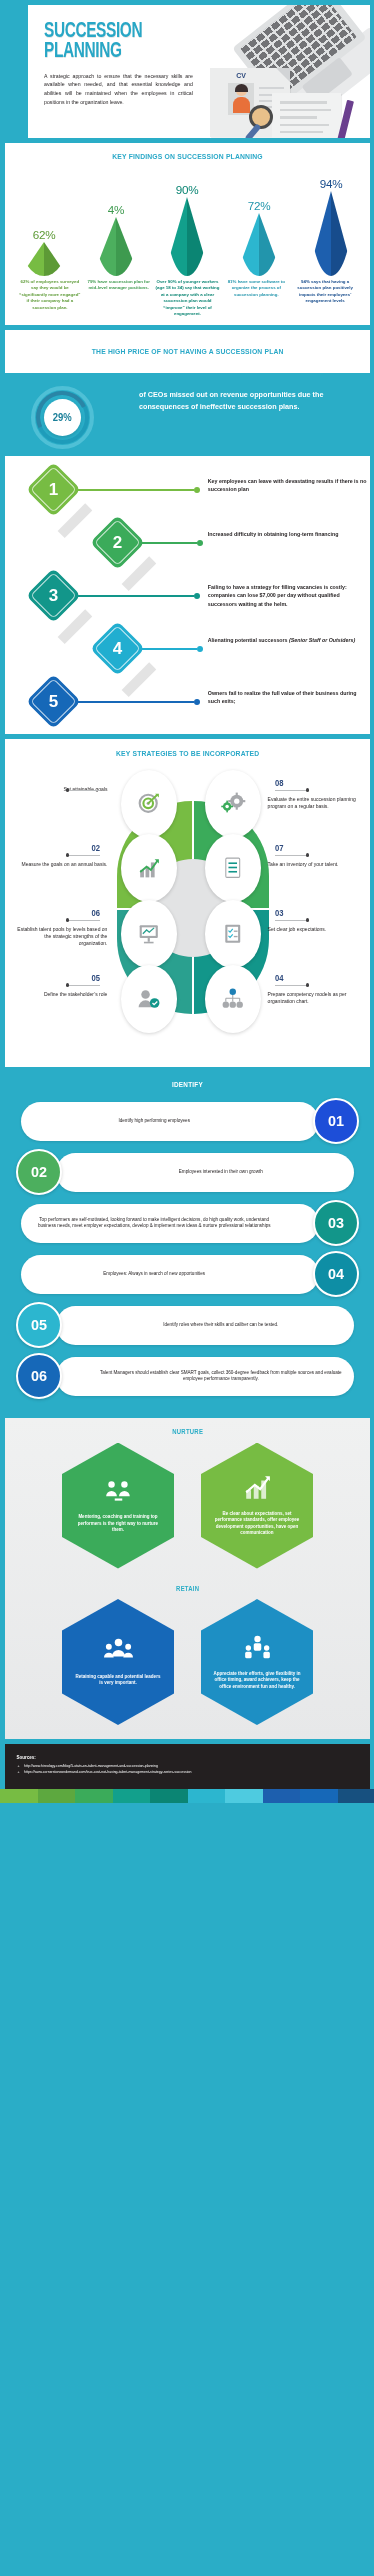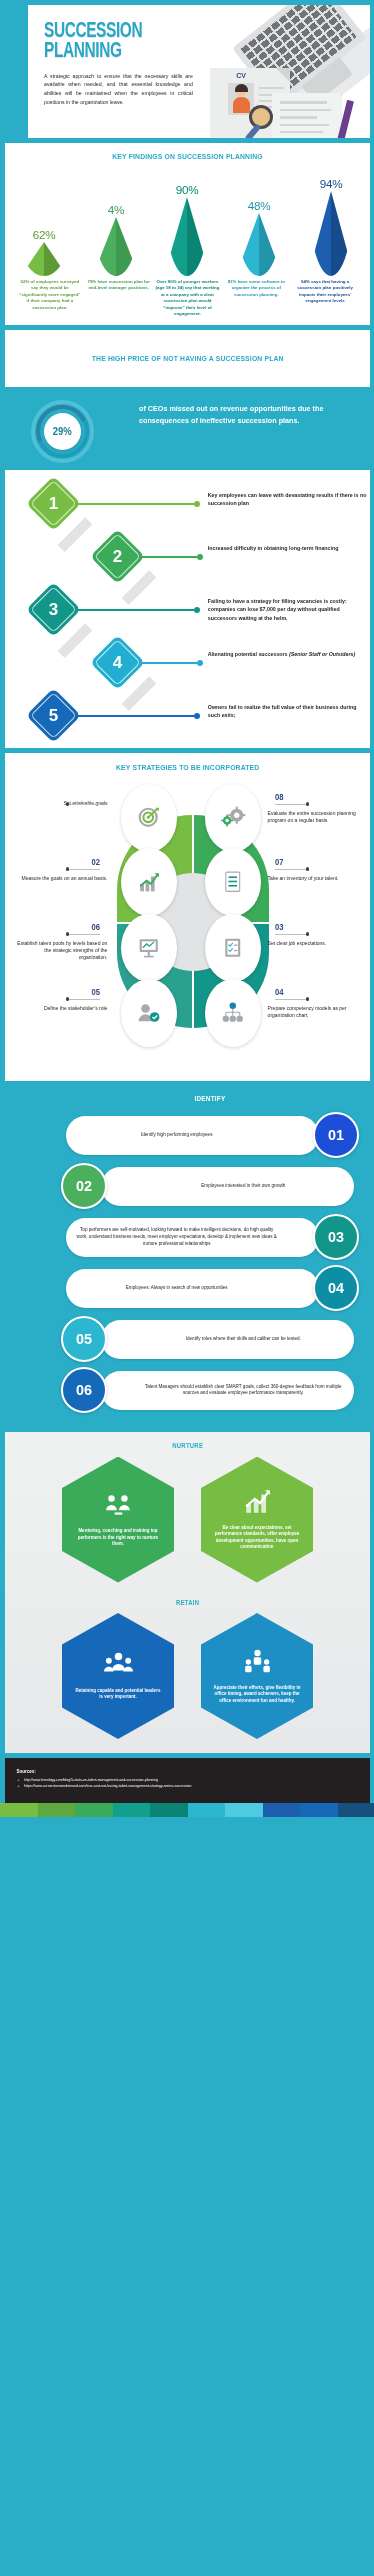--- a/index.html
+++ b/index.html
@@ -76,21 +76,21 @@
   .pct { font-size:11.7px; font-weight:normal; margin-bottom:1.1px; letter-spacing:-0.3px;}
   .spike { margin:0 auto; position:relative; }
   .spike .lft, .spike .rgt { position:absolute; bottom:0; width:50%; height:100%; }
   .spike .lft { left:0; }
   .spike .rgt { right:0; }
   .kf-captions { display:flex; padding:0 7.5px; margin-top:3.2px; }
   .kf-cap { flex:1; text-align:center; font-size:4.4px; line-height:1.45;
     font-weight:bold; padding:0 2.1px; }
 
   
-  .title-panel { padding:24px 0; }
+  .title-panel { padding:17px 0; }
 
   
   .band29 { background:#2aadc7; padding:14px 0 16px; position:relative; height:79px; }
   .donut { position:absolute; left:31px; top:8.5px; width:63px; height:63px; }
   .donut .ring1{position:absolute;inset:0;border-radius:50%;border:4.8px solid #4fc0d6;}
   .donut .ring2{position:absolute;inset:5.3px;border-radius:50%;border:4.8px solid #1e9cba;}
   .donut .arc{position:absolute;inset:5.3px;border-radius:50%;
     border:4.8px solid transparent;border-top-color:#2a85a6;border-left-color:#2a85a6;
     transform:rotate(20deg);}
   .donut .inner{position:absolute;inset:13px;border-radius:50%;background:#fff;
@@ -127,21 +127,21 @@
     border-radius:28px/34px; box-shadow:0 1.1px 3.7px rgba(0,0,0,.17);
     display:flex; align-items:center; justify-content:center; }
   .ks-item { position:absolute; width:93px; }
   .ks-item.l { text-align:right; }
   .ks-num { font-size:9px; font-weight:bold; color:#2e4a7d; transform:scaleX(.85);}
   .ks-lbl { font-size:5px; line-height:1.4; color:#231f20; margin-top:7.5px; }
   .leader { position:absolute; height:0.5px; background:#bcbec0; }
   .leaddot { position:absolute; width:3.7px; height:3.7px; border-radius:50%; background:#414042; }
 
   
-  .idband { background:#2aadc7; padding:8.5px 0 14px;margin-left:45px; }
+  .idband { background:#2aadc7; padding:8.5px 0 14px; }
   .idband .hdr { text-align:center; color:#fff; font-size:7.5px; font-weight:bold;
     letter-spacing:0.3px; transform:scaleX(.85); margin-bottom:9.6px;}
   .idrow { position:relative; height:51px; }
   .pill { position:absolute; height:39px; border-radius:20px; background:#fff;
     display:flex; align-items:center; box-shadow:0 1.1px 2.7px rgba(0,0,0,.12); }
   .pill .ptxt { font-size:4.6px; line-height:1.45; color:#231f20; padding:0 9.6px; }
   .circ { position:absolute; width:46px; height:46px; border-radius:50%;
     display:flex; align-items:center; justify-content:center;
     color:#fff; font-size:14.4px; font-weight:bold; border:2.1px solid #fff;
     box-shadow:0 1.1px 3.2px rgba(0,0,0,.18); }
@@ -232,21 +232,21 @@
           </div>
         </div>
         <div class="spike-col" style="left: 143px; width: 72px;">
           <div class="pct" style="color: rgb(11, 133, 115);">90%</div>
           <div class="spike" style="width: 46px; height: 79px;">
             <div class="lft" style="background: linear-gradient(to right bottom, rgb(18, 160, 140), rgb(18, 160, 140)); clip-path: polygon(100% 0%, 100% 100%, 0% 100%); border-radius: 0px 0px 0px 100%; mask-image: none; transform: none;"></div>
             <div class="rgt" style="background: rgb(11, 133, 115); clip-path: polygon(0px 0px, 100% 100%, 0px 100%); border-bottom-right-radius: 100%;"></div>
           </div>
         </div>
         <div class="spike-col" style="left: 215px; width: 72px;">
-          <div class="pct" style="color: rgb(34, 149, 172);">48%</div>
+          <div class="pct" style="color: rgb(34, 149, 172);">72%</div>
           <div class="spike" style="width: 46px; height: 63px;">
             <div class="lft" style="background: linear-gradient(to right bottom, rgb(44, 182, 207), rgb(44, 182, 207)); clip-path: polygon(100% 0%, 100% 100%, 0% 100%); border-radius: 0px 0px 0px 100%; mask-image: none; transform: none;"></div>
             <div class="rgt" style="background: rgb(34, 149, 172); clip-path: polygon(0px 0px, 100% 100%, 0px 100%); border-bottom-right-radius: 100%;"></div>
           </div>
         </div>
         <div class="spike-col" style="left: 287px; width: 72px;">
           <div class="pct" style="color: rgb(23, 76, 140);">94%</div>
           <div class="spike" style="width: 46px; height: 85px;">
             <div class="lft" style="background: linear-gradient(to right bottom, rgb(29, 95, 174), rgb(29, 95, 174)); clip-path: polygon(100% 0%, 100% 100%, 0% 100%); border-radius: 0px 0px 0px 100%; mask-image: none; transform: none;"></div>
             <div class="rgt" style="background: rgb(23, 76, 140); clip-path: polygon(0px 0px, 100% 100%, 0px 100%); border-bottom-right-radius: 100%;"></div>

